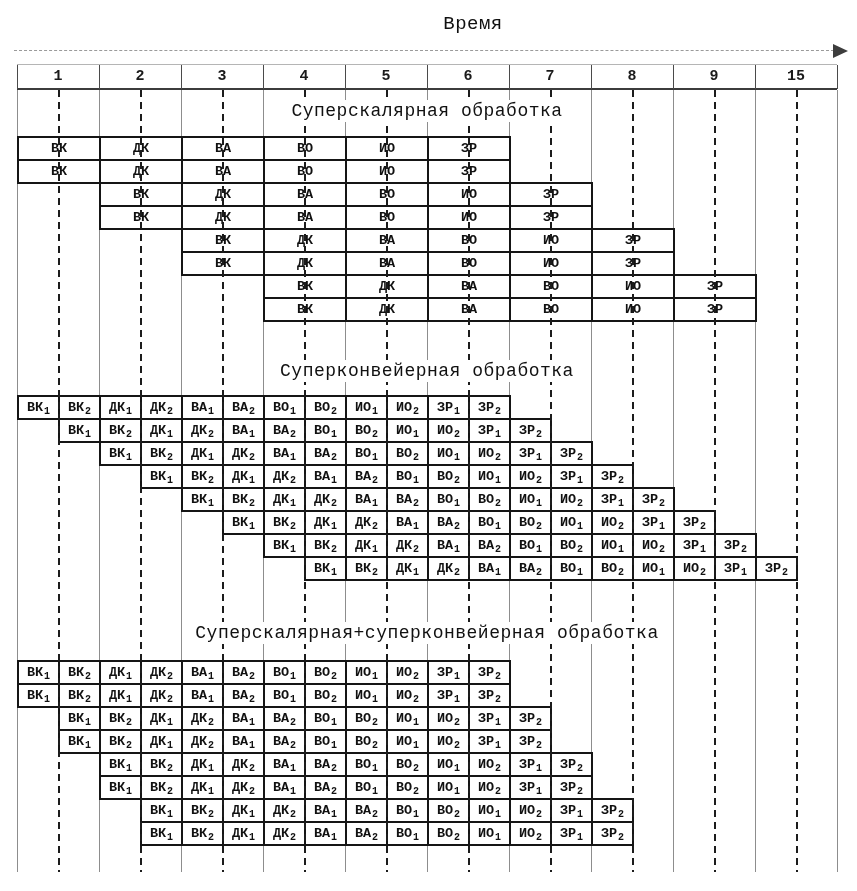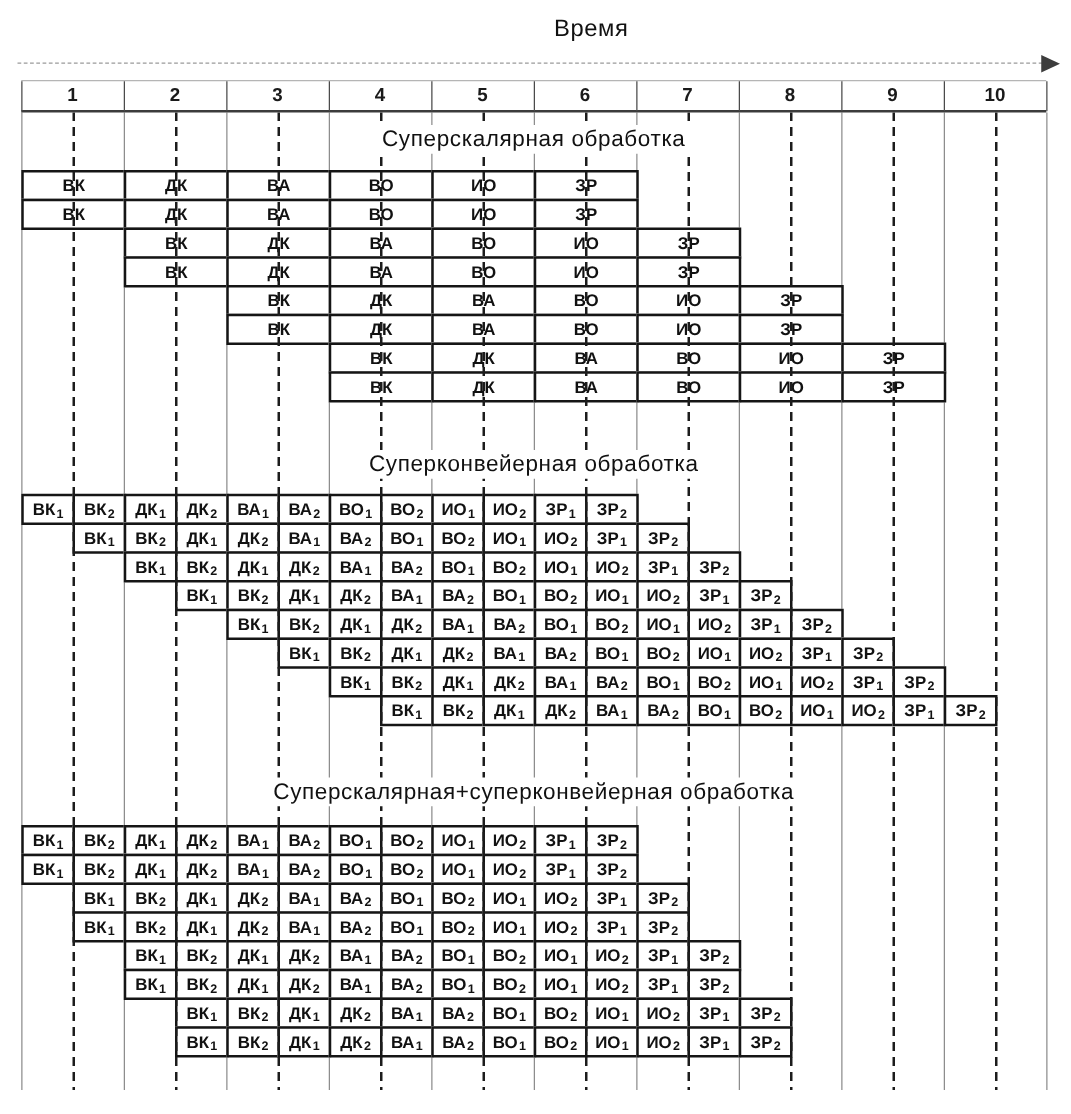--- a/index.html
+++ b/index.html
@@ -1,18 +1,18 @@
 <!DOCTYPE html>
 <html><head>
 <meta charset="utf-8">
 <style>
   html,body{margin:0;padding:0;background:#ffffff;}
   .fig{
     position:relative;width:857px;height:891px;background:#ffffff;
-    font-family:Liberation Sans, sans-serif;color:#111;
+    font-family:Liberation Mono, monospace;color:#111;
     overflow:hidden;
   }
   .time-label{
     position:absolute;top:13px;left:473px;transform:translateX(-50%);
     font-size:19px;letter-spacing:.5px;white-space:nowrap;z-index:80;
   }
   .axis-line{
     position:absolute;top:50px;left:14px;width:820px;height:0;
     border-top:1px dashed #9a9a9a;z-index:2;
   }
@@ -65,21 +65,21 @@
   <div class="scale" id="scale">
       <div class="tick-num" style="left: 0px; width: 82px;">1</div>
       <div class="tick-num" style="left: 82px; width: 82px;">2</div>
       <div class="tick-num" style="left: 164px; width: 82px;">3</div>
       <div class="tick-num" style="left: 246px; width: 82px;">4</div>
       <div class="tick-num" style="left: 328px; width: 82px;">5</div>
       <div class="tick-num" style="left: 410px; width: 82px;">6</div>
       <div class="tick-num" style="left: 492px; width: 82px;">7</div>
       <div class="tick-num" style="left: 574px; width: 82px;">8</div>
       <div class="tick-num" style="left: 656px; width: 82px;">9</div>
-      <div class="tick-num" style="left: 738px; width: 82px;">10</div>
+      <div class="tick-num" style="left: 738px; width: 82px;">15</div>
       <div class="tick-line" style="left: 0px;"></div>
       <div class="tick-line" style="left: 82px;"></div>
       <div class="tick-line" style="left: 164px;"></div>
       <div class="tick-line" style="left: 246px;"></div>
       <div class="tick-line" style="left: 328px;"></div>
       <div class="tick-line" style="left: 410px;"></div>
       <div class="tick-line" style="left: 492px;"></div>
       <div class="tick-line" style="left: 574px;"></div>
       <div class="tick-line" style="left: 656px;"></div>
       <div class="tick-line" style="left: 738px;"></div>

